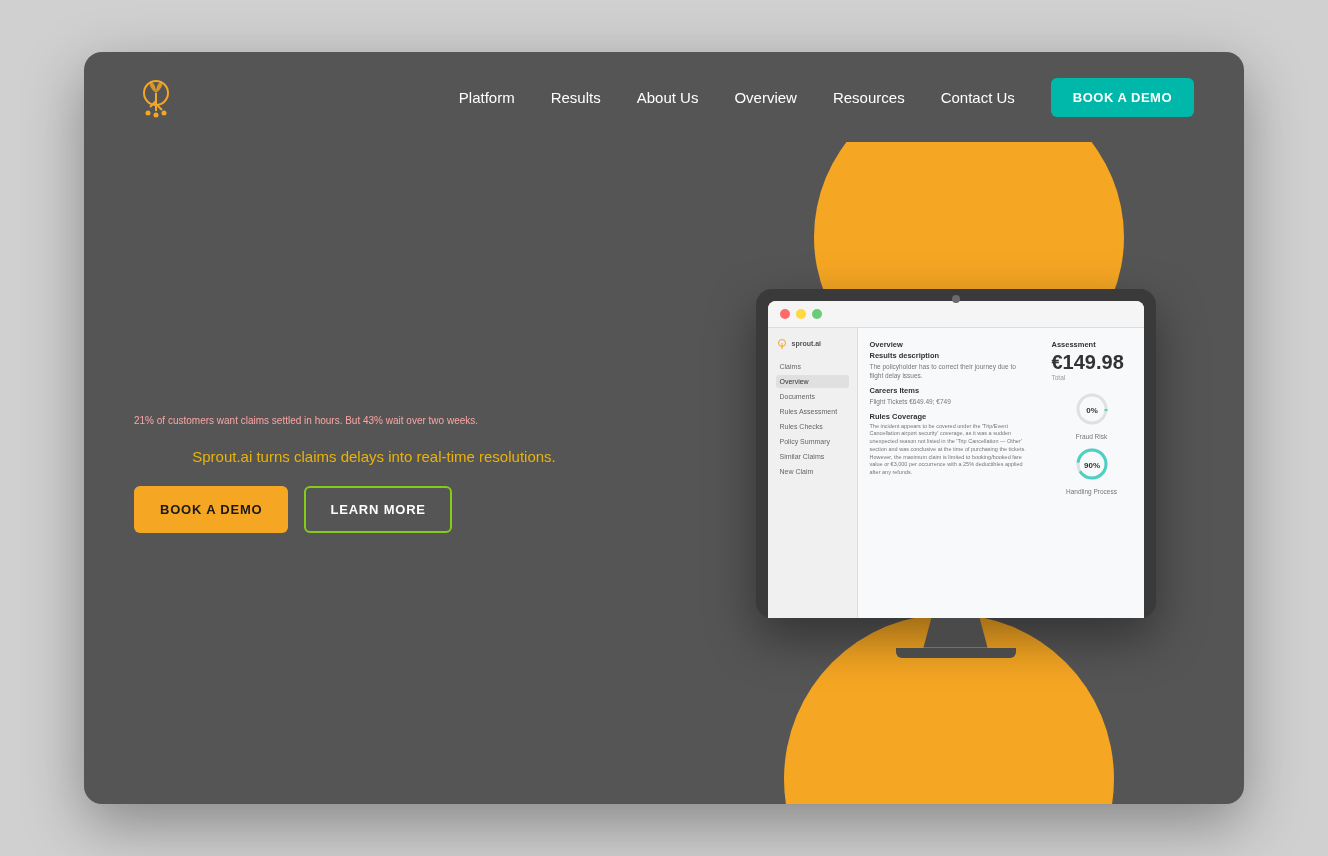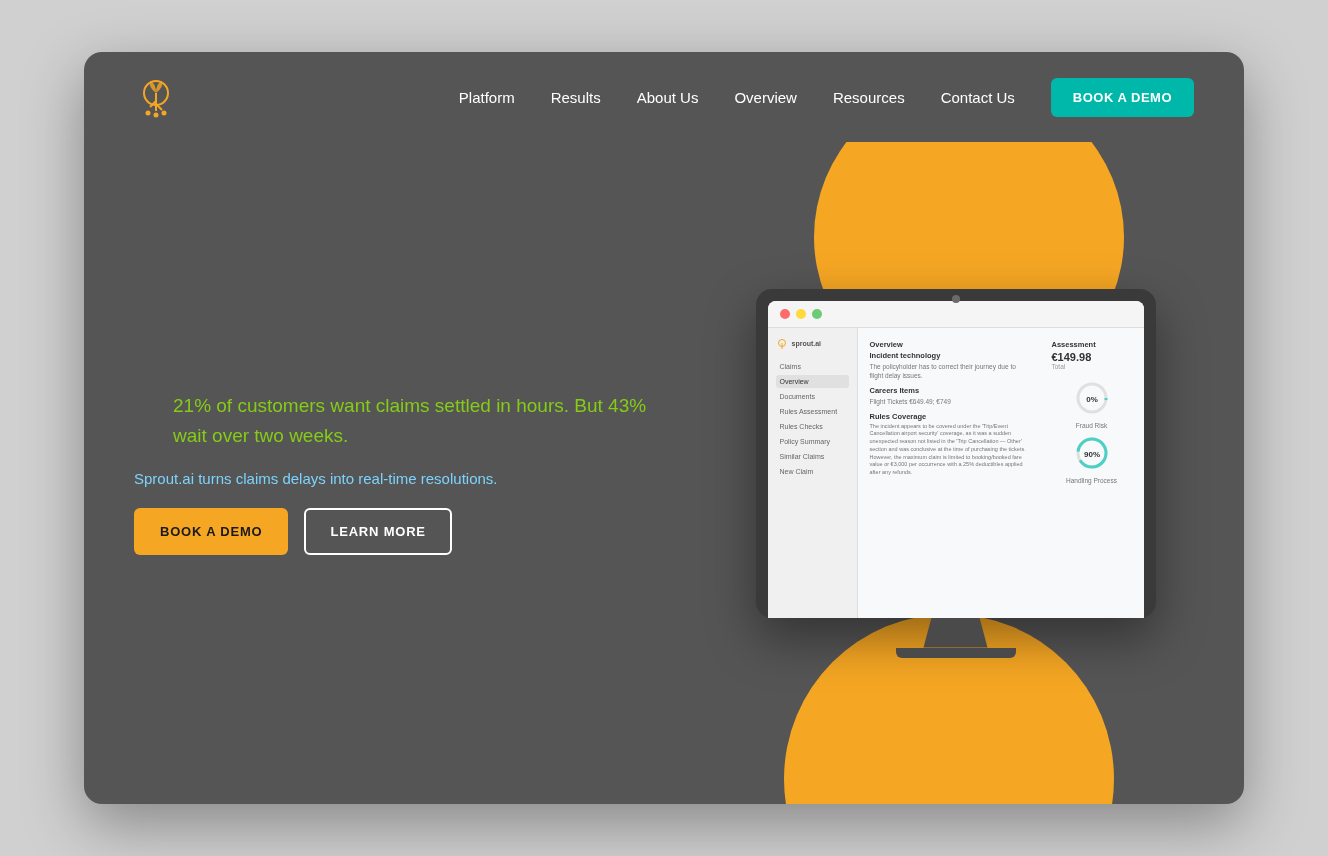--- a/index.html
+++ b/index.html
@@ -123,34 +123,34 @@
     .hero-title {
       color: #ffffff;
       font-size: 42px;
       font-weight: 900;
       line-height: 1.15;
       margin-bottom: 28px;
       max-width: 520px;
     }
 
     .hero-subtitle {
-      color: #84cc16;
-      font-size: 19px;
+      color: #fca5a5;
+      font-size: 10px;
       line-height: 1.6;
       margin-bottom: 16px;
       max-width: 480px;
-      margin-left: 39px;
     }
 
     .hero-subtitle2 {
-      color: #7dd3fc;
+      color: #eab308;
       font-size: 15px;
       line-height: 1.6;
       margin-bottom: 17px;
       max-width: 480px;
+      text-align: center;
     }
 
     .cta-buttons {
       display: flex;
       gap: 16px;
       align-items: center;
     }
 
     .book-demo-btn {
       background: #f5a623;
@@ -161,21 +161,21 @@
       font-size: 13px;
       font-weight: 900;
       letter-spacing: 0.8px;
       cursor: pointer;
       text-transform: uppercase;
     }
 
     .learn-more-btn {
       background: transparent;
       color: #ffffff;
-      border: 2px solid #ffffff;
+      border: 2px solid #84cc16;
       padding: 14px 24px;
       border-radius: 6px;
       font-size: 13px;
       font-weight: 900;
       letter-spacing: 0.8px;
       cursor: pointer;
       text-transform: uppercase;
     }
 
     
@@ -424,41 +424,41 @@
                   <div class="sidebar-item">New Claim</div>
                 </div>
 
                 <div class="screen-main">
                   <div class="screen-two-col">
 
                     <div class="screen-left-col">
                       <div class="section-label">Overview</div>
 
                       <div class="incident-section">
-                        <div class="section-label">Incident technology</div>
+                        <div class="section-label">Results description</div>
                         <div class="section-text">The policyholder has to correct their journey due to flight delay issues.</div>
                       </div>
 
 
                       <div class="incident-section">
                         <div class="section-label">Careers Items</div>
                         <div class="section-text">Flight Tickets €649.49; €749</div>
                       </div>
 
                       <div class="incident-section">
                         <div class="section-label">Rules Coverage</div>
                         <div class="section-text" style="font-size:5.5px;">The incident appears to be covered under the 'Trip/Event Cancellation airport security' coverage, as it was a sudden unexpected reason not listed in the 'Trip Cancellation — Other' section and was conclusive at the time of purchasing the tickets. However, the maximum claim is limited to booking/booked fare value or €3,000 per occurrence with a 25% deductibles applied after any refunds.</div>
                       </div>
                     </div>
 
                     <div class="indicators-col">
                       <div class="section-label">Assessment</div>
 
                       <div style="margin-bottom:10px;">
-                        <div style="font-size:11px; font-weight:900; color:#333;">€149.98</div>
+                        <div style="font-size:20px; font-weight:900; color:#333;">€149.98</div>
                         <div style="font-size:6.5px; color:#999;">Total</div>
                       </div>
 
                       <div class="gauge-item">
                         <svg class="gauge-circle" viewBox="0 0 36 36">
                           <circle cx="18" cy="18" r="14" fill="none" stroke="#e0e0e0" stroke-width="3"></circle>
                           <circle cx="18" cy="18" r="14" fill="none" stroke="#4dd0c4" stroke-width="3" stroke-dasharray="2 86" stroke-dashoffset="0"></circle>
                           <text x="18" y="22" text-anchor="middle" font-size="8" font-weight="bold" fill="#333">0%</text>
                         </svg>
                         <div class="gauge-label">Fraud Risk</div>

